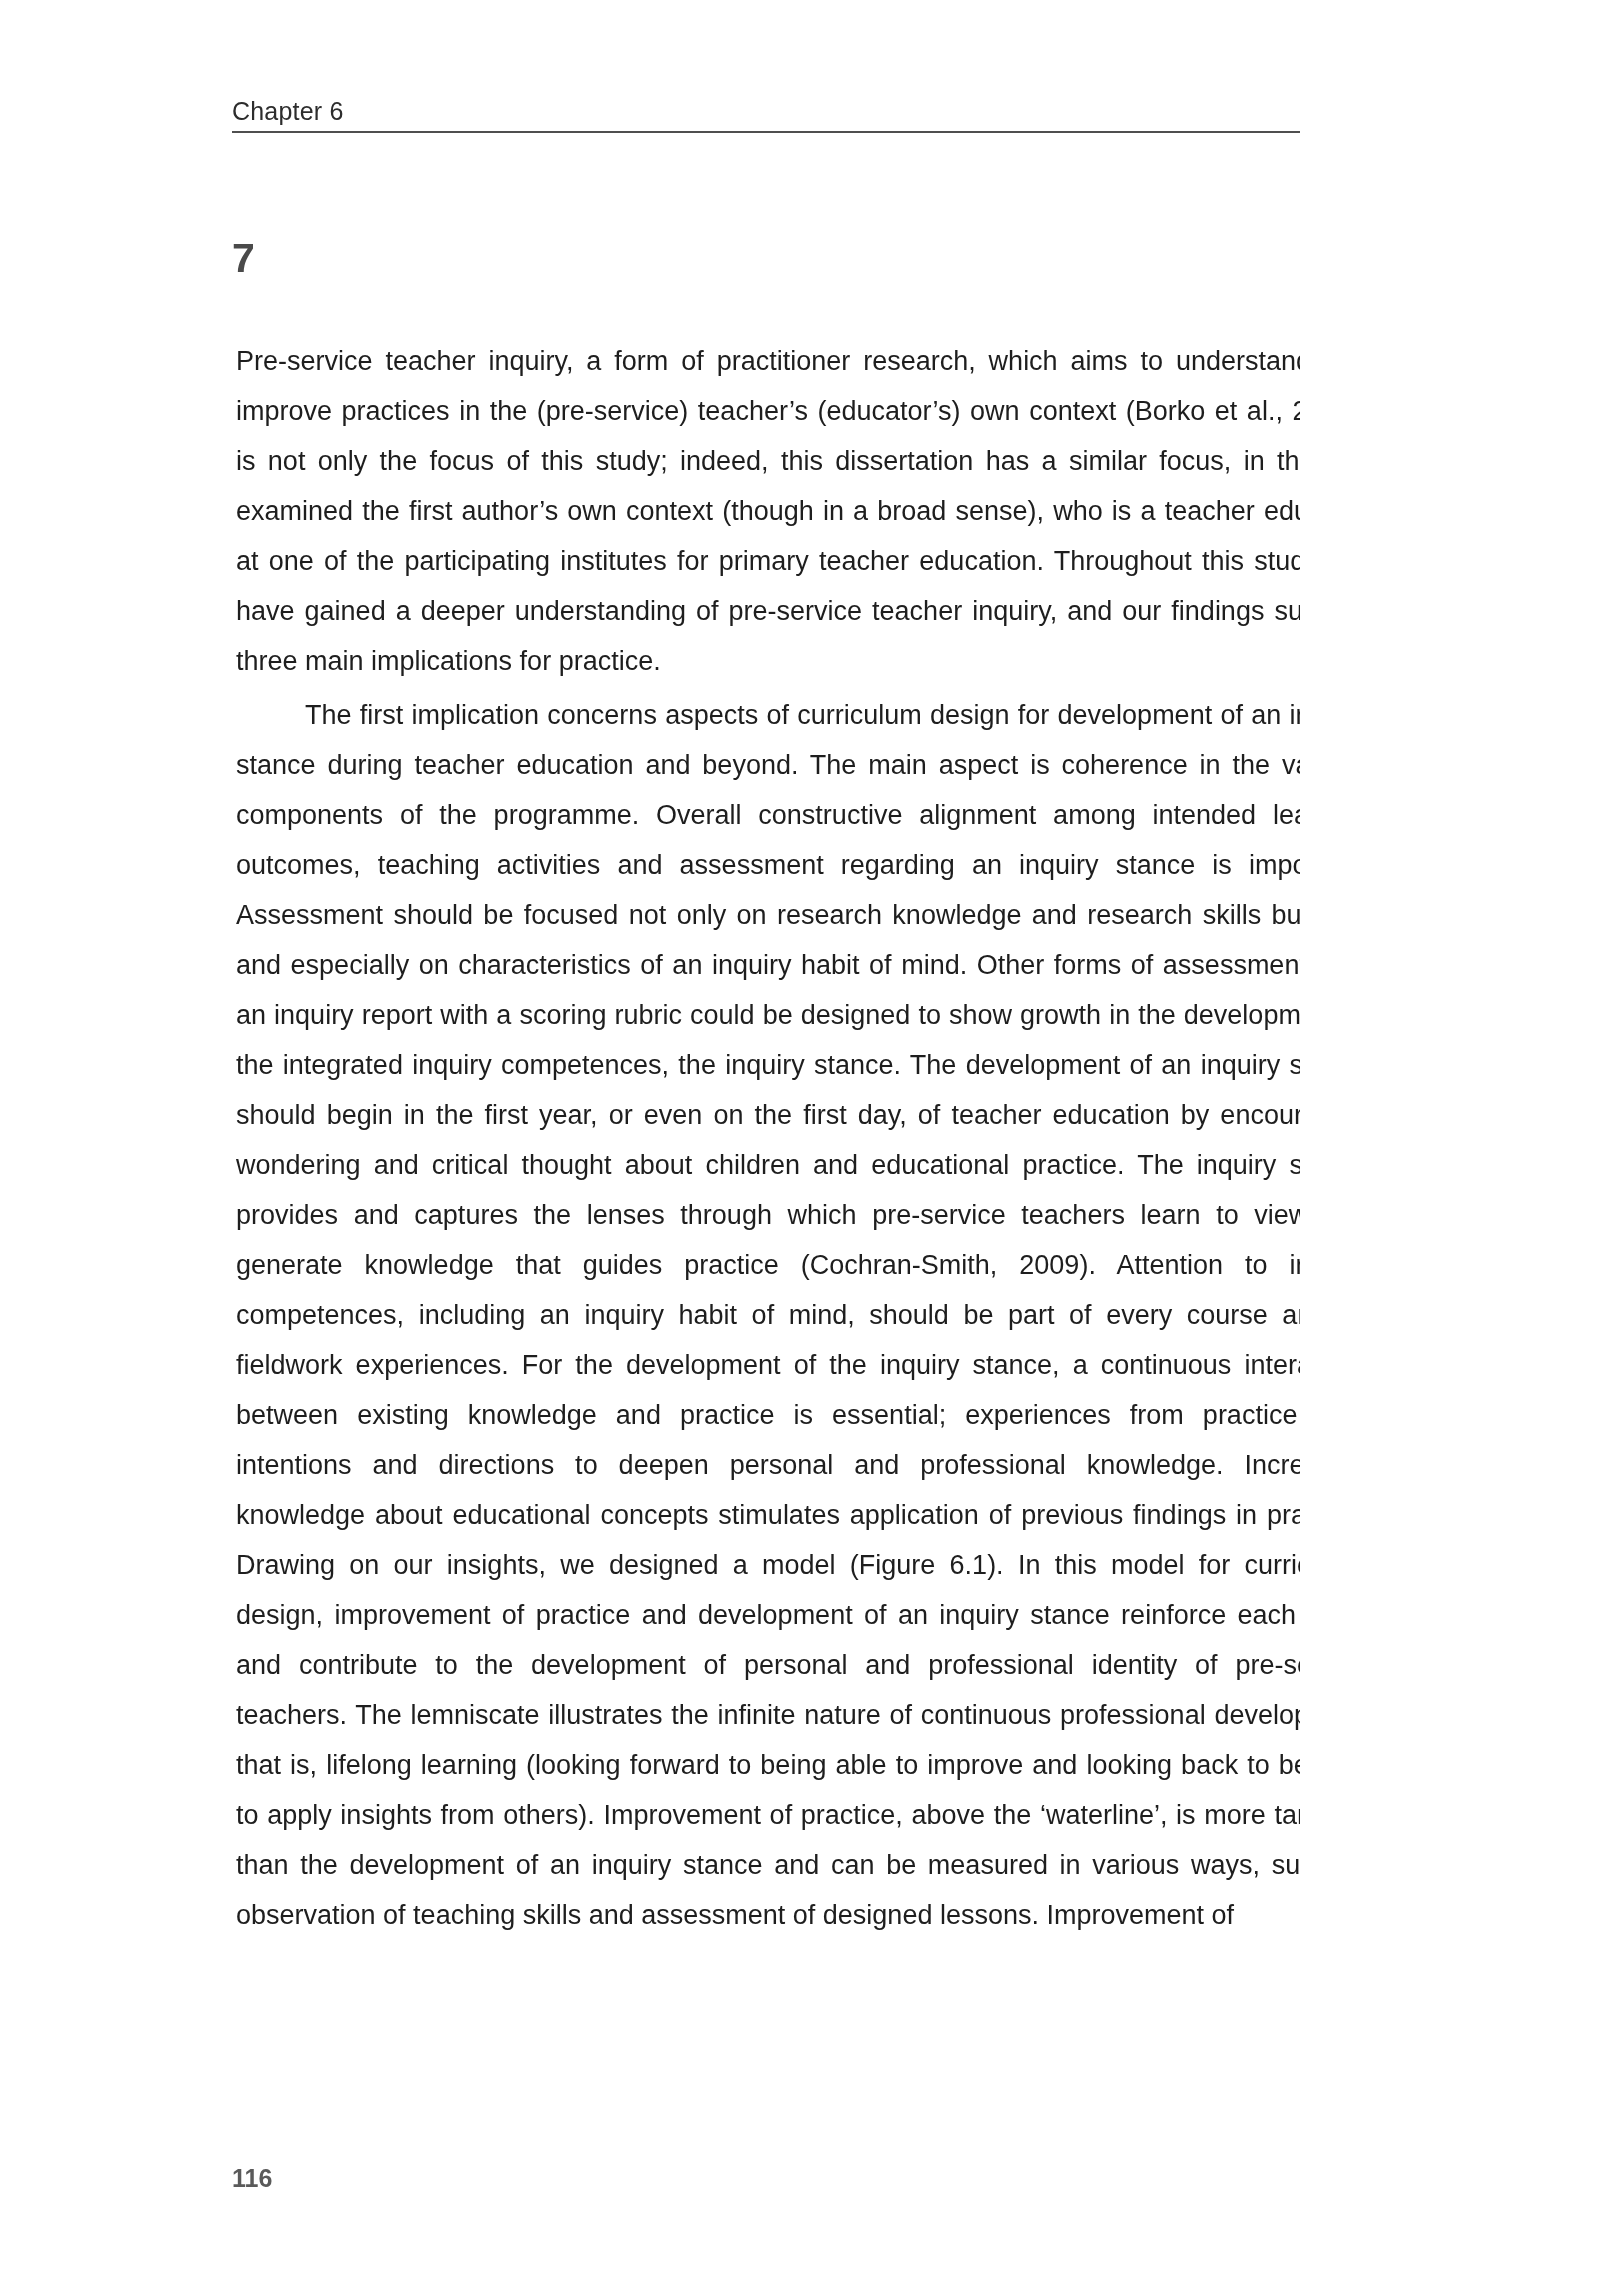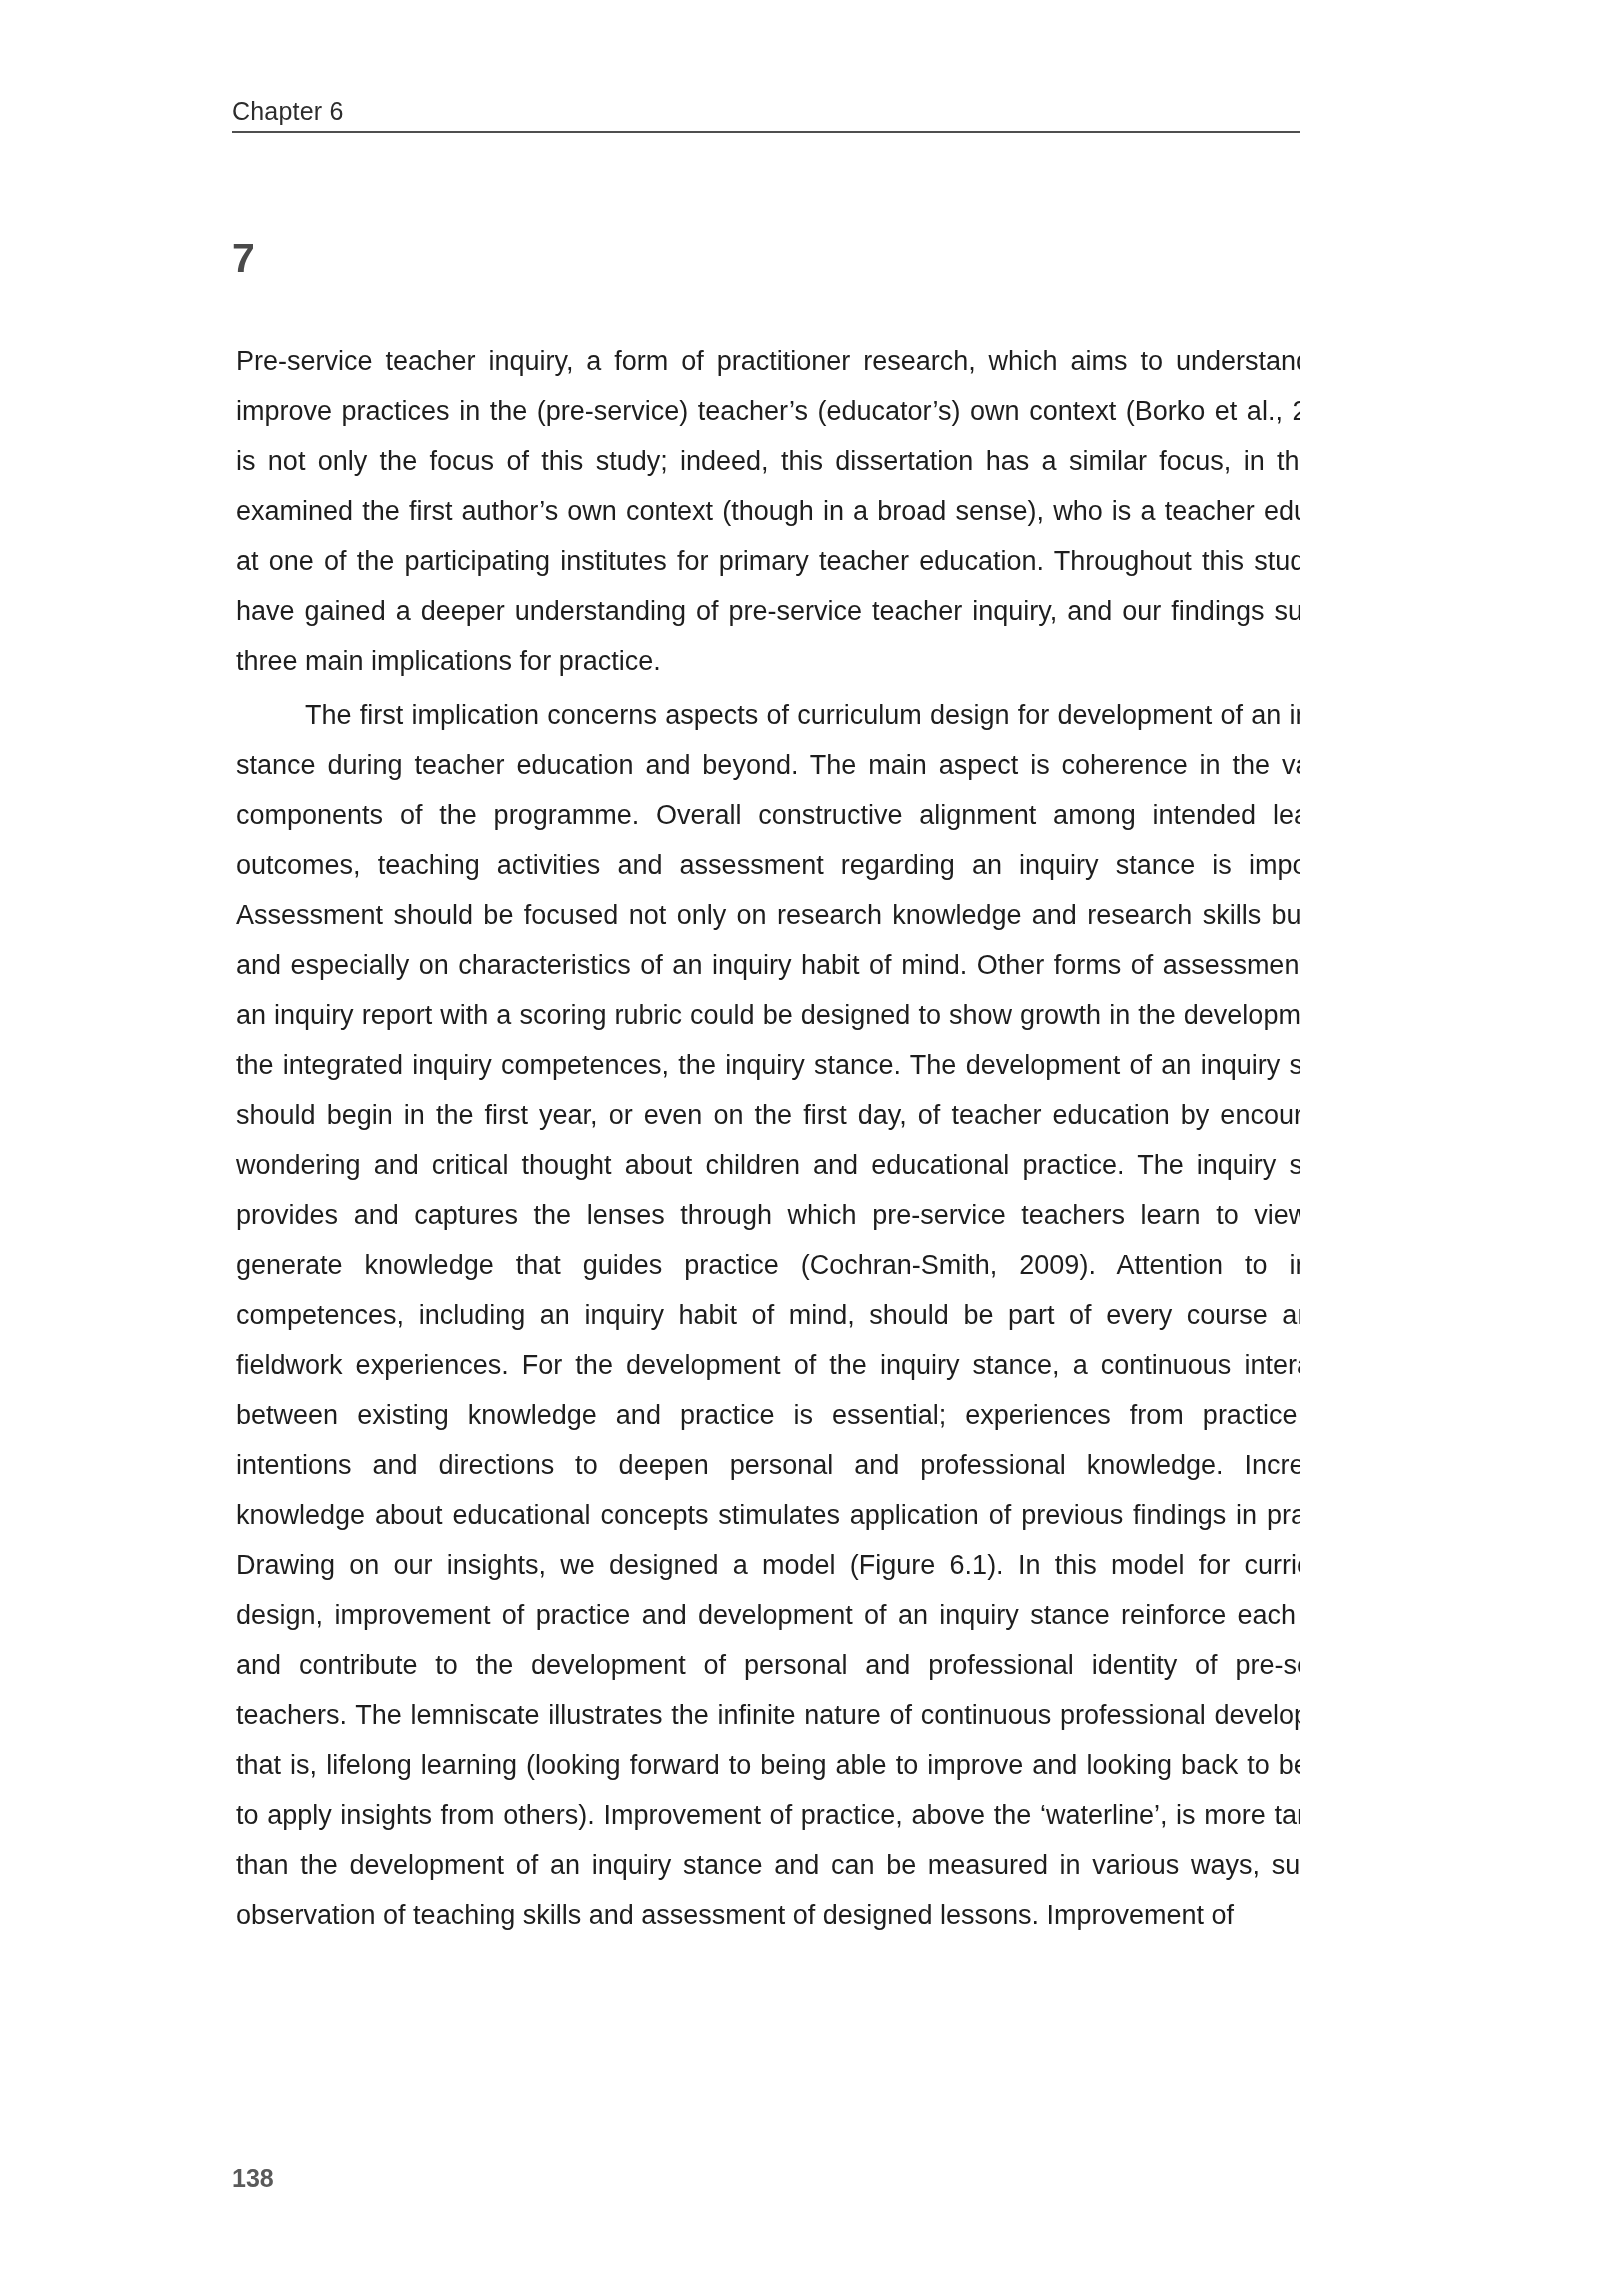--- a/index.html
+++ b/index.html
@@ -87,16 +87,16 @@
 
   <h1 class="section-heading">
     <span class="section-number">7</span>
   </h1>
 
   <main class="body-text">
     <p>Pre-service teacher inquiry, a form of practitioner research, which aims to understand and improve practices in the (pre-service) teacher’s (educator’s) own context (Borko et al., 2007), is not only the focus of this study; indeed, this dissertation has a similar focus, in that we examined the first author’s own context (though in a broad sense), who is a teacher educator at one of the participating institutes for primary teacher education. Throughout this study, we have gained a deeper understanding of pre-service teacher inquiry, and our findings suggest three main implications for practice.</p>
     <p class="indented">The first implication concerns aspects of curriculum design for development of an inquiry stance during teacher education and beyond. The main aspect is coherence in the various components of the programme. Overall constructive alignment among intended learning outcomes, teaching activities and assessment regarding an inquiry stance is important. Assessment should be focused not only on research knowledge and research skills but also and especially on characteristics of an inquiry habit of mind. Other forms of assessment than an inquiry report with a scoring rubric could be designed to show growth in the development of the integrated inquiry competences, the inquiry stance. The development of an inquiry stance should begin in the first year, or even on the first day, of teacher education by encouraging wondering and critical thought about children and educational practice. The inquiry stance provides and captures the lenses through which pre-service teachers learn to view and generate knowledge that guides practice (Cochran-Smith, 2009). Attention to inquiry competences, including an inquiry habit of mind, should be part of every course and all fieldwork experiences. For the development of the inquiry stance, a continuous interaction between existing knowledge and practice is essential; experiences from practice feed intentions and directions to deepen personal and professional knowledge. Increasing knowledge about educational concepts stimulates application of previous findings in practice. Drawing on our insights, we designed a model (Figure 6.1). In this model for curriculum design, improvement of practice and development of an inquiry stance reinforce each other and contribute to the development of personal and professional identity of pre-service teachers. The lemniscate illustrates the infinite nature of continuous professional development that is, lifelong learning (looking forward to being able to improve and looking back to be able to apply insights from others). Improvement of practice, above the ‘waterline’, is more tangible than the development of an inquiry stance and can be measured in various ways, such as observation of teaching skills and assessment of designed lessons. Improvement of</p>
   </main>
 
-  <div class="page-number">138</div>
+  <div class="page-number">116</div>
 
 </div>
 
 
 </body></html>

